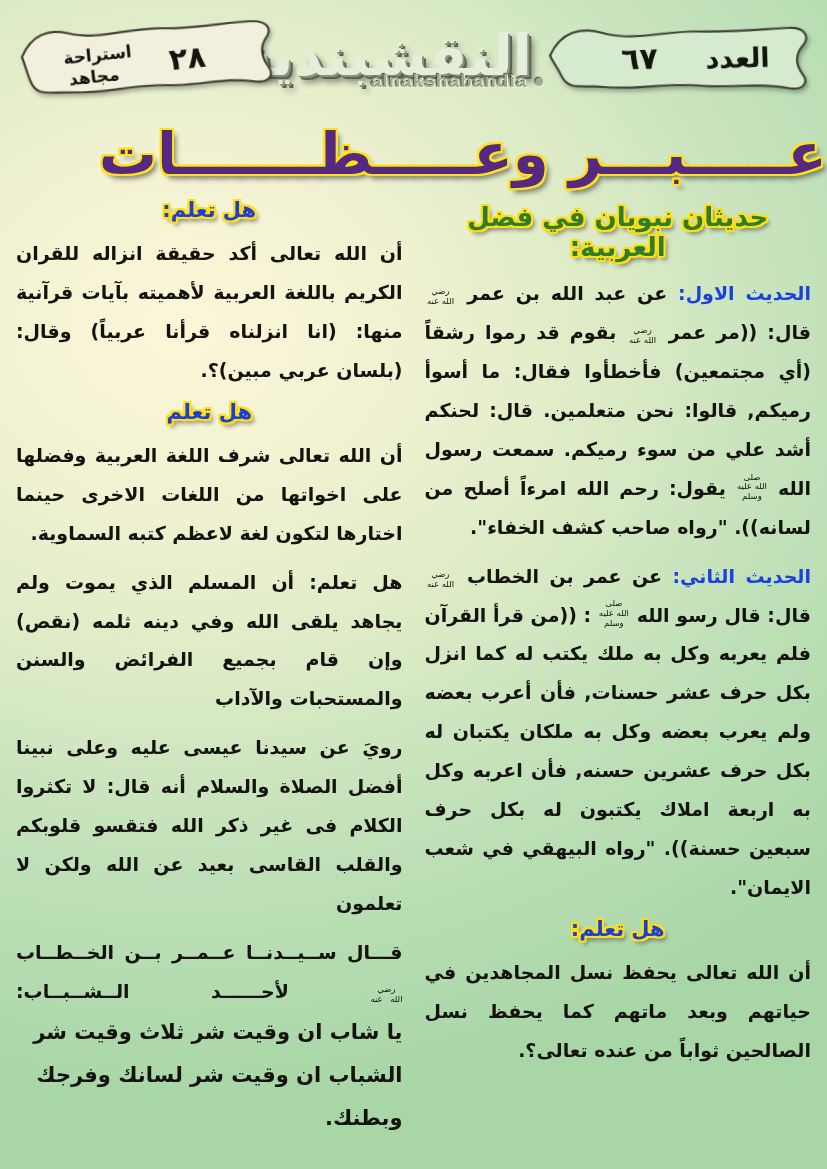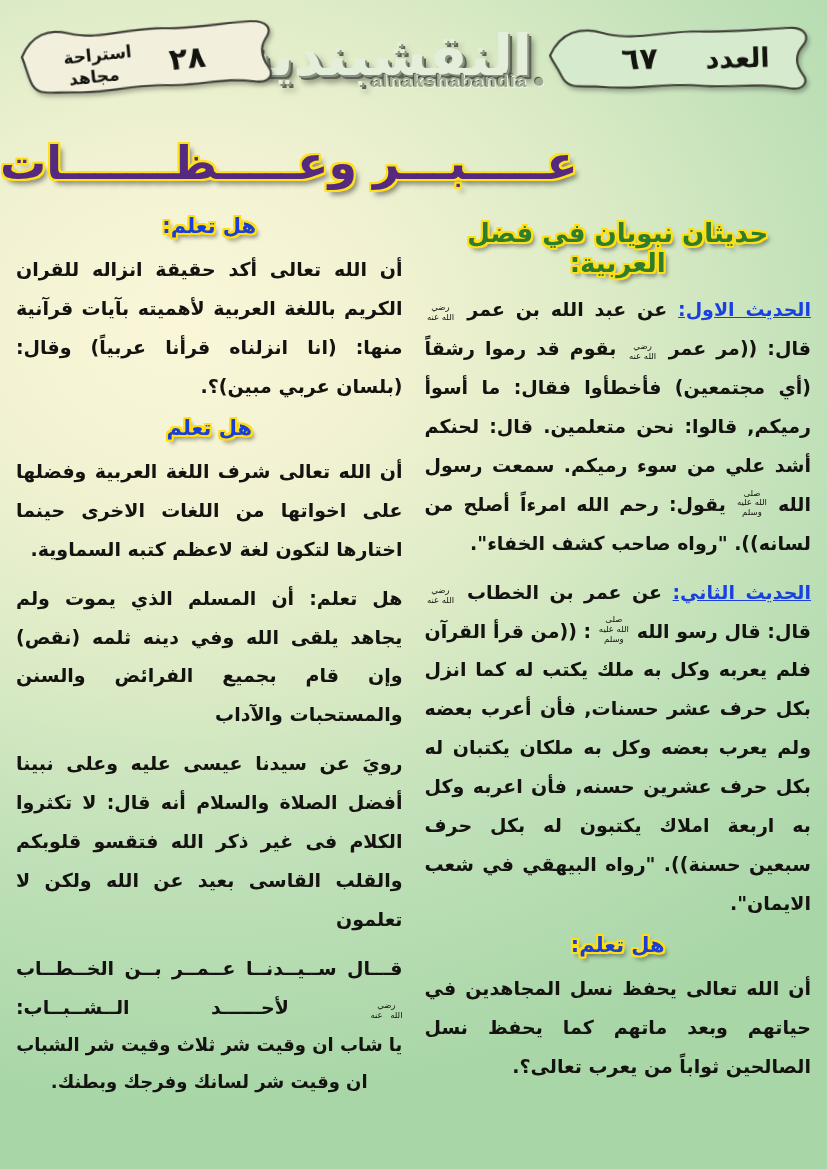--- a/index.html
+++ b/index.html
@@ -30,38 +30,38 @@
   }
   .logo-latin {
     position:absolute; right:-14px; bottom:-4px;
     font-family:"Liberation Sans",sans-serif; font-weight:bold; font-size:19px;
     color:#9fab93; letter-spacing:1px;
     text-shadow: 1px 1px 0 #edf3e4, -1px -1px 1px #474d40;
   }
 
   
   .main-title {
-    text-align:left; margin-top:28px; height:70px;
-    font-size:46px; font-weight:bold; color:#55297f; letter-spacing:2px;
+    text-align:right; margin-top:12px; height:70px;
+    font-size:58px; font-weight:bold; color:#55297f; letter-spacing:2px;
     text-shadow:
       -1px -1px 0 #ffe11a, 1px -1px 0 #ffe11a, -1px 1px 0 #ffe11a, 1px 1px 0 #ffe11a,
       -2px 0 0 #ffe11a, 2px 0 0 #ffe11a, 0 -2px 0 #ffe11a, 0 2px 0 #ffe11a,
       -2px -2px 0 #ffe11a, 2px -2px 0 #ffe11a, -2px 2px 0 #ffe11a, 2px 2px 0 #ffe11a,
       4px 5px 5px rgba(45,45,45,.55);
   }
 
   
   .columns { display:flex; gap:18px; padding:2px 14px 0 14px; }
   .col { flex:1; min-width:0; }
 
   .para {
     font-size:19px; line-height:2.05; color:#151310; font-weight:bold;
     text-align:justify; margin:4px 2px 10px 2px;
   }
-  .lead-blue { color:#1a41e0;text-decoration:underline; }
+  .lead-blue { color:#1a41e0; }
 
   .hon {
     display:inline-block; width:32px; font-size:8.5px; line-height:1.12;
     text-align:center; vertical-align:-4px; font-weight:normal; color:#14120f;
     letter-spacing:0;
   }
 
   .hd {
     text-align:center; font-weight:bold; margin:6px 0 12px 0;
   }
@@ -76,21 +76,21 @@
   .hd-green {
     font-size:26px; color:#2e7d2c; margin-top:10px;
     text-shadow:
       -1px -1px 0 #ffdf12, 1px -1px 0 #ffdf12, -1px 1px 0 #ffdf12, 1px 1px 0 #ffdf12,
       -2px 0 0 #ffdf12, 2px 0 0 #ffdf12, 0 -2px 0 #ffdf12, 0 2px 0 #ffdf12,
       -2px -2px 0 #ffdf12, 2px -2px 0 #ffdf12, -2px 2px 0 #ffdf12, 2px 2px 0 #ffdf12,
       3px 4px 4px rgba(40,40,40,.6);
   }
 
   .stretch-line { text-align:justify; text-align-last:justify; }
-  .closing { font-size:18px; text-align:center; }
+  .closing { font-size:21px; text-align:right; }
 </style>
 </head>
 <body>
 
 <div class="page">
 
   <div class="header">
 
     <svg class="ribbon ribbon-right" width="285" height="82" viewBox="0 0 285 82">
       <path d="M14,42 C24,18 44,12 66,18 C96,26 128,14 162,14 C196,14 226,10 252,8
@@ -142,21 +142,21 @@
         <span class="lead-blue">الحديث الثاني:</span>
         <span>عن عمر بن الخطاب</span>
         <span class="hon">رضي الله عنه</span>
         <span>قال: قال رسو الله</span>
         <span class="hon">صلى الله عليه وسلم</span>
         <span>: ((من قرأ القرآن فلم يعربه وكل به ملك يكتب له كما انزل بكل حرف عشر حسنات, فأن أعرب بعضه ولم يعرب بعضه وكل به ملكان يكتبان له بكل حرف عشرين حسنه, فأن اعربه وكل به اربعة املاك يكتبون له بكل حرف سبعين حسنة)). "رواه البيهقي في شعب الايمان".</span>
       </p>
 
       <div class="hd hd-blue">هل تعلم:</div>
 
-      <p class="para">أن الله تعالى يحفظ نسل المجاهدين في حياتهم وبعد ماتهم كما يحفظ نسل الصالحين ثواباً من يعرب تعالى؟.</p>
+      <p class="para">أن الله تعالى يحفظ نسل المجاهدين في حياتهم وبعد ماتهم كما يحفظ نسل الصالحين ثواباً من عنده تعالى؟.</p>
     </div>
 
     <div class="col">
 
       <div class="hd hd-blue">هل تعلم:</div>
 
       <p class="para">أن الله تعالى أكد حقيقة انزاله للقران الكريم باللغة العربية لأهميته بآيات قرآنية منها: (انا انزلناه قرأنا عربياً) وقال: (بلسان عربي مبين)؟.</p>
 
       <div class="hd hd-blue">هل تعلم</div>
 

